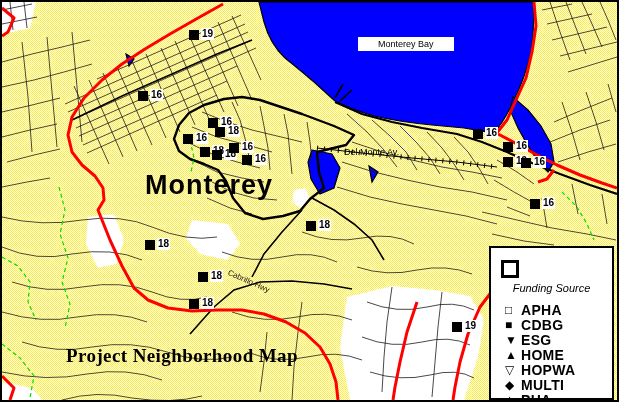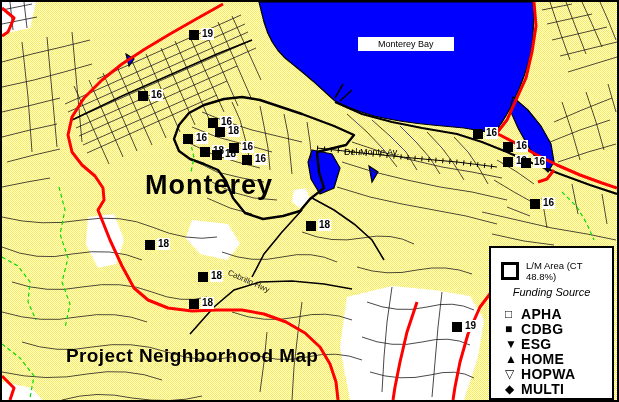--- a/index.html
+++ b/index.html
@@ -8,21 +8,21 @@
     border:2px solid #000;box-sizing:border-box;
     font-family:"Liberation Sans","DejaVu Sans",sans-serif;
     background:#ffffb0;
   }
   #basemap{position:absolute;left:0;top:0;}
   .maplabel{position:absolute;color:#000;white-space:nowrap;}
   #bay-label{background:#fff;font-size:9px;padding:1px 19px;border:1px solid #fff;}
   #city-label{font-size:27px;font-weight:bold;letter-spacing:1px;}
   #delmonte-label{font-size:9px;}
   #cabrillo-label{font-size:8px;transform:rotate(24deg);transform-origin:left top;color:#111;}
-  #map-title{font-size:19px;font-weight:bold;letter-spacing:.4px;}
+  #map-title{font-size:19px;font-weight:bold;letter-spacing:.4px;font-family:Liberation Serif, serif;}
   
   .marker{position:absolute;}
   .marker .sq{position:absolute;left:0;top:0;width:10px;height:10px;background:#000;}
   .marker .lbl{position:absolute;left:12px;top:-2px;background:#fff;padding:0 1px;
     font-size:10px;font-weight:bold;line-height:12px;color:#000;text-align:center;}
   
   #legend{
     position:absolute;left:487px;top:244px;width:125px;height:154px;
     background:#fff;border:2px solid #000;box-sizing:border-box;
     color:#000;
@@ -190,21 +190,20 @@
       </div>
       <div class="marker" style="left: 450px; top: 320px;">
         <span class="sq"></span>
         <span class="lbl">19</span>
       </div>
     </div>
 
 <div id="legend">
   <div id="lm-row">
     <span id="lm-symbol"></span>
-    <span id="lm-text">L/M Area (CT 48.8%)</span>
   </div>
   <div id="funding-title">Funding Source</div>
   <div id="legend-items">
         <div class="lg-item">
           <span class="lg-glyph">□</span>
           <span class="lg-label">APHA</span>
         </div>
         <div class="lg-item">
           <span class="lg-glyph">■</span>
           <span class="lg-label">CDBG</span>

